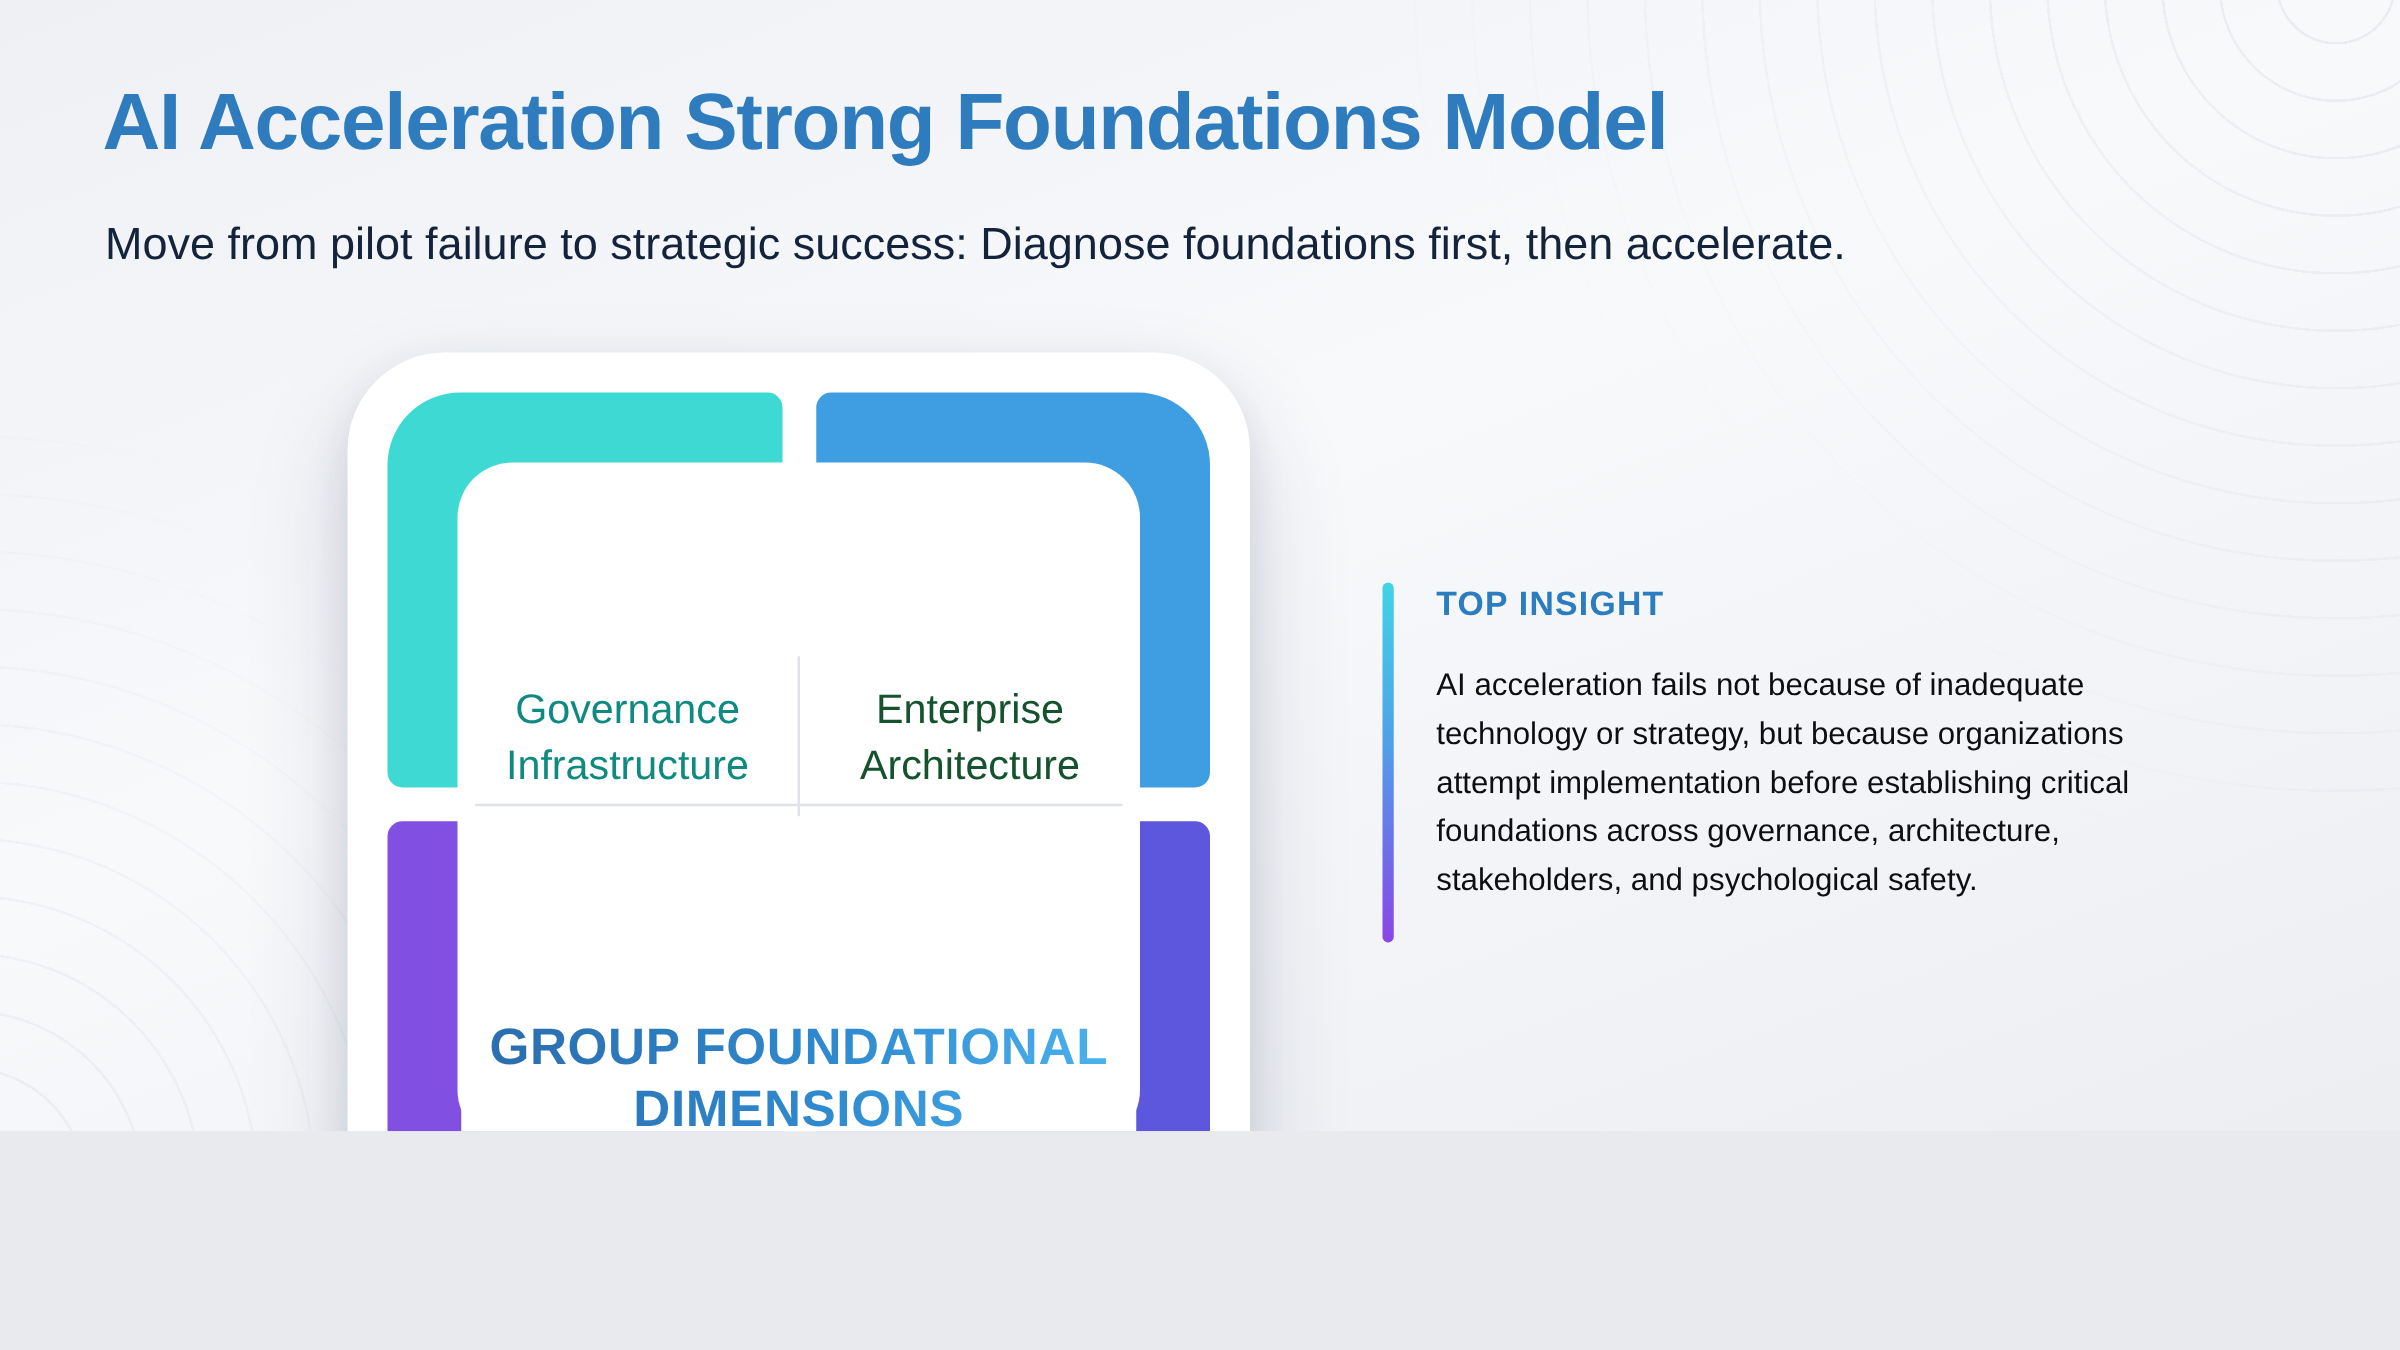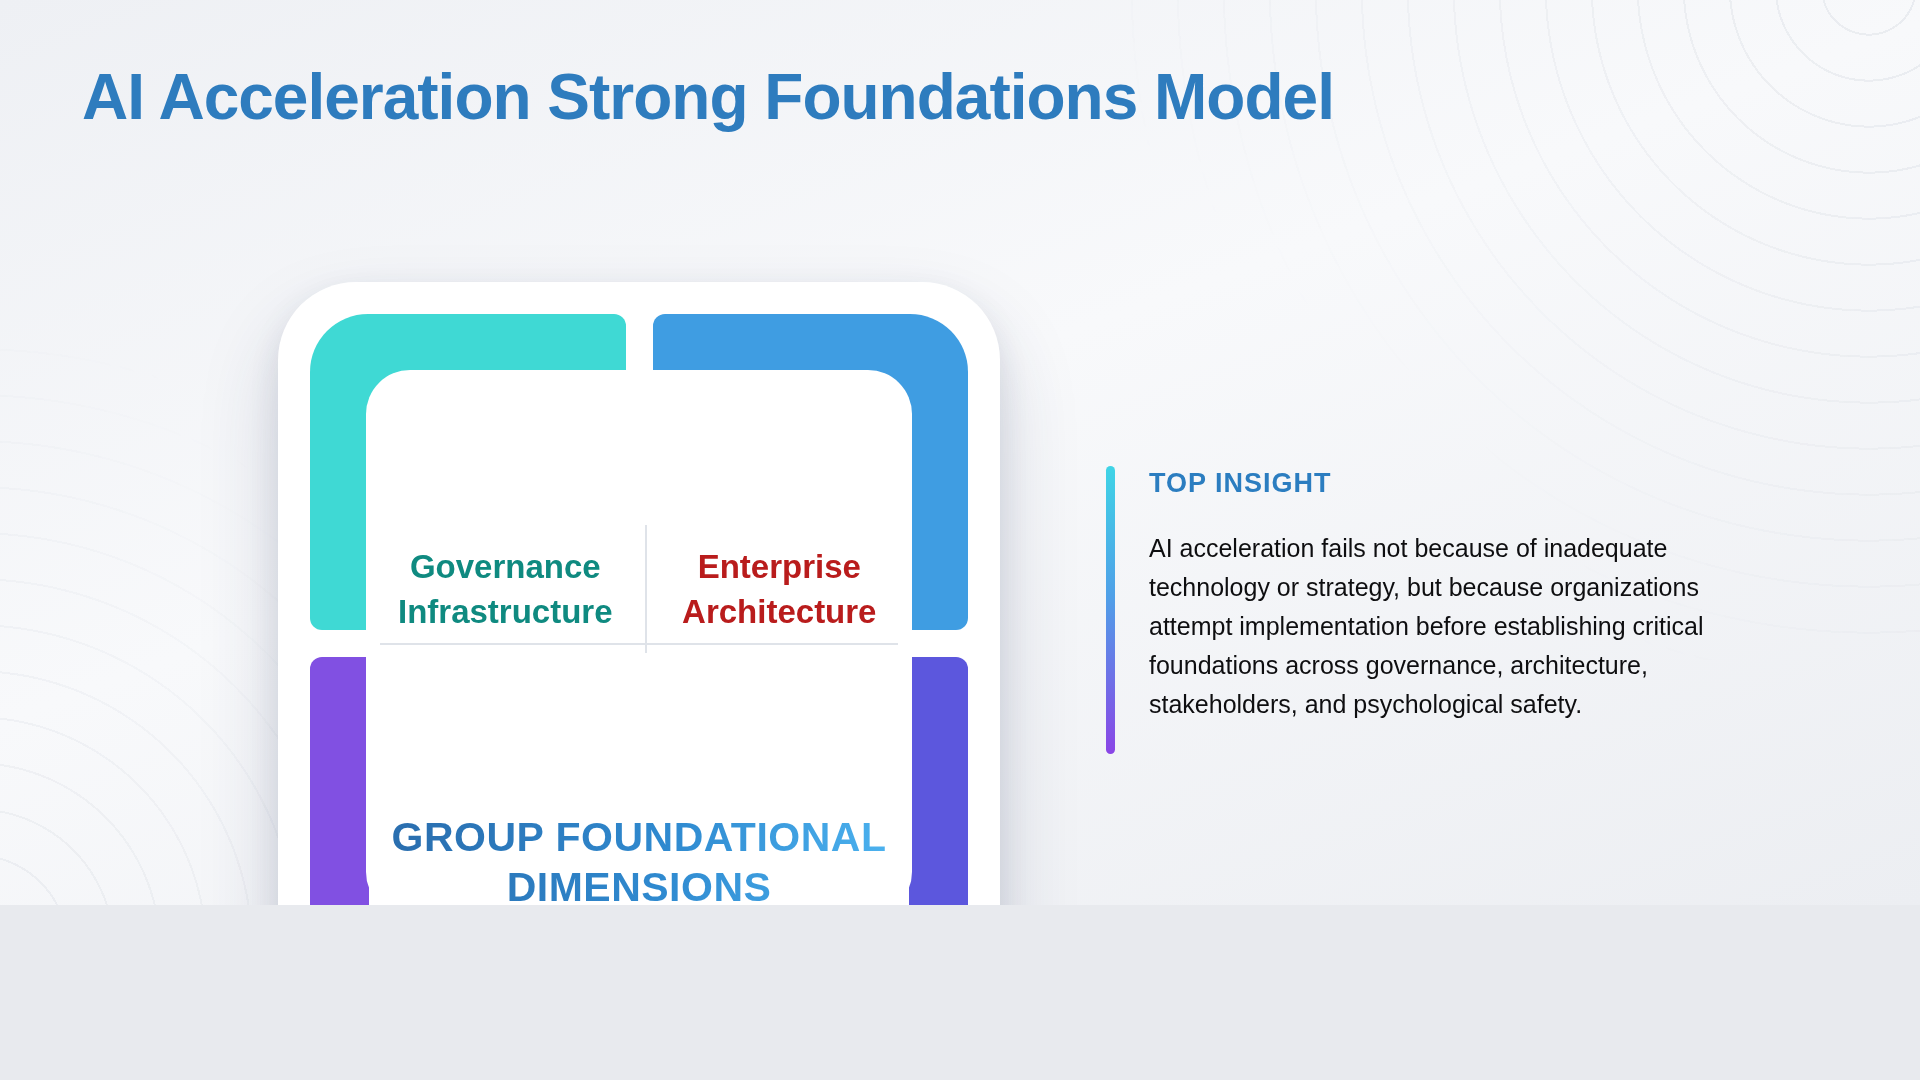--- a/index.html
+++ b/index.html
@@ -52,21 +52,21 @@
   .inner{
     position:absolute; inset:88px; background:#fff; border-radius:44px;
     display:flex; flex-direction:column; align-items:stretch;
   }
   .mid-line{
     position:absolute; left:14px; right:14px; top:50%; height:2px;
     background:#dfe3e9; z-index:1;
   }
   .qrow{ flex:1; display:flex; align-items:center; }
   .qlabel{
-    flex:1; text-align:center; font-size:33px; font-weight:700;
+    flex:1; text-align:center; font-size:33px; font-weight:400;
     line-height:45px; padding:0 32px;
   }
   .vdiv{ width:2px; height:128px; background:#dfe3e9; align-self:center; }
 
   .center-wrap{
     position:relative; z-index:2; align-self:center;
     width:540px; background:#fff; text-align:center; padding:4px 0;
   }
   .center-grad{
     display:inline-block; font-size:41px; font-weight:800; line-height:50px;
@@ -101,36 +101,37 @@
 </head>
 <body>
 
 <div class="canvas">
 
   <div class="arcs arcs-tr"></div>
   <div class="arcs arcs-bl"></div>
 
   <h1 class="page-title" style="color: rgb(46, 124, 190);">AI Acceleration Strong Foundations Model</h1>
 
+  <p class="page-subtitle">Move from pilot failure to strategic success: Diagnose foundations first, then accelerate.</p>
 
   <div class="card">
     <div class="quads">
       <div class="quad tl" style="background: rgb(63, 217, 212);"></div>
       <div class="quad tr" style="background: rgb(63, 157, 226);"></div>
       <div class="quad bl" style="background: rgb(129, 80, 226);"></div>
       <div class="quad br" style="background: rgb(92, 87, 221);"></div>
     </div>
 
     <div class="inner">
       <div class="mid-line"></div>
 
       <div class="qrow">
         <div class="qlabel" style="color: rgb(15, 138, 128);">Governance Infrastructure</div>
         <div class="vdiv"></div>
-        <div class="qlabel" style="color: #b91c1c;">Enterprise Architecture</div>
+        <div class="qlabel" style="color: #14532d;">Enterprise Architecture</div>
       </div>
 
       <div class="center-wrap">
         <span class="center-grad">GROUP FOUNDATIONAL DIMENSIONS</span>
       </div>
 
     </div>
   </div>
 
   <div class="insight">

